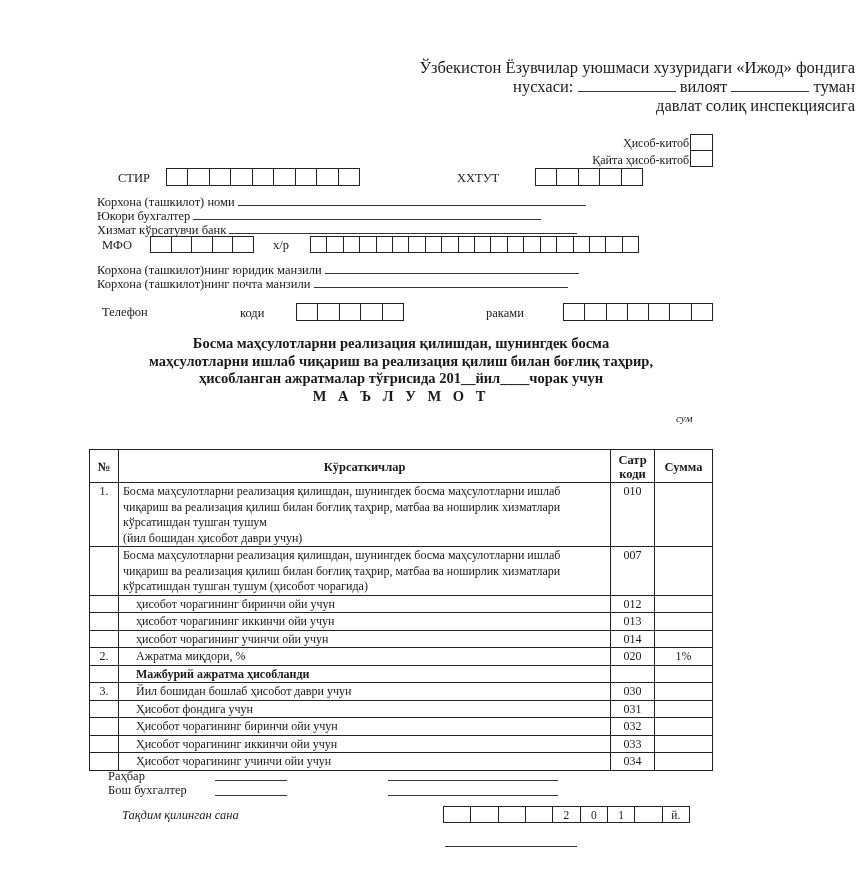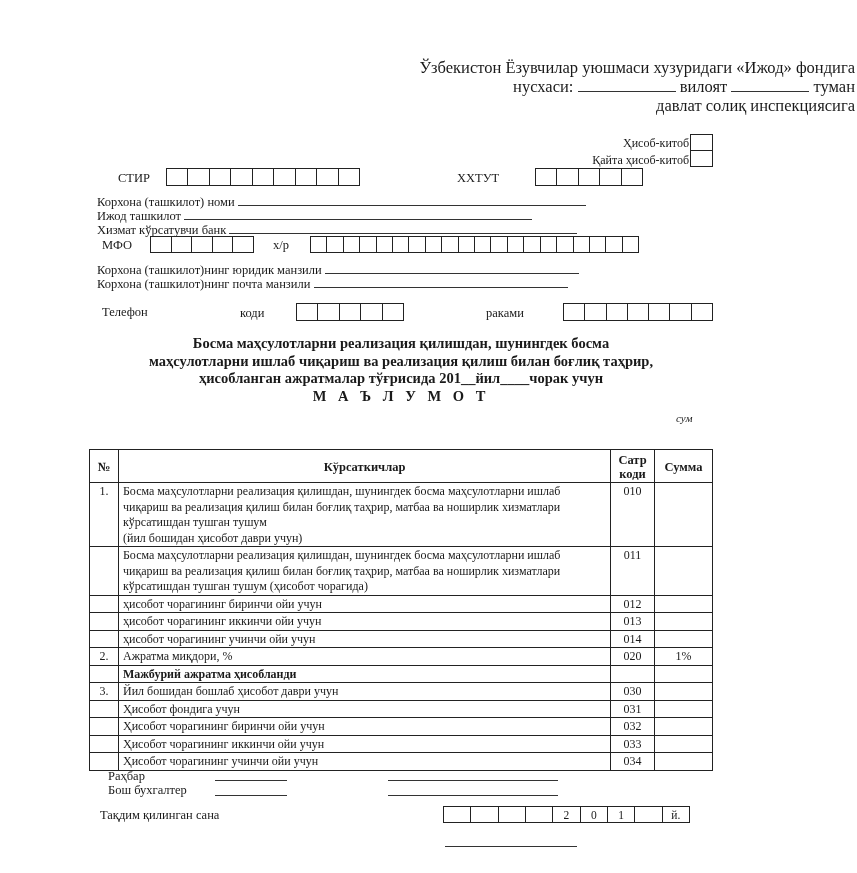--- a/index.html
+++ b/index.html
@@ -14,21 +14,21 @@
   .cell:last-child { border-right: none; }
   .chk { border: 1px solid #222; width: 23px; height: 17px; }
   .title { font-size: 14.5px; font-weight: bold; text-align: center; line-height: 17.5px; white-space: nowrap; }
   .title-main { font-size: 14.5px; font-weight: bold; text-align: center; letter-spacing: 4px; }
   table.rep { border-collapse: collapse; position: absolute; left: 89px; top: 449px; width: 624px; font-size: 12px; }
   table.rep td, table.rep th { border: 1px solid #222; vertical-align: top; line-height: 15.5px; padding: 1px 4px 0 4px; }
   table.rep th { font-weight: bold; vertical-align: middle; text-align: center; font-size: 12.5px; line-height: 14px; }
   table.rep td.num { text-align: center; }
   table.rep td.code { text-align: center; }
   table.rep td.sum { text-align: center; }
-  table.rep td.indent { padding-left: 4px; }
+  table.rep td.indent { padding-left: 17px; }
   table.rep td.bold { font-weight: bold; }
   .unit { font-style: italic; font-size: 11px; }
 </style>
 </head>
 <body>
 
 <div class="abs hdr" style="right:2px; top:58px;">Ўзбекистон Ёзувчилар уюшмаси хузуридаги «Ижод» фондига</div>
 <div class="abs hdr" style="right:2px; top:77px;">
   <span>нусхаси:</span>
   <span class="uline" style="width:98px;"></span>
@@ -62,21 +62,21 @@
     <div class="cell" style="flex: 1 1 0%;"></div>
     <div class="cell" style="flex: 1 1 0%;"></div>
     <div class="cell" style="flex: 1 1 0%;"></div>
   </div>
 
 <div class="abs lbl" style="left:97px; top:194px;">
   <span>Корхона (ташкилот) номи</span>
   <span class="uline" style="width:348px;"></span>
 </div>
 <div class="abs lbl" style="left:97px; top:208px;">
-  <span>Ижод ташкилот</span>
+  <span>Юкори бухгалтер</span>
   <span class="uline" style="width:348px;"></span>
 </div>
 <div class="abs lbl" style="left:97px; top:222px;">
   <span>Хизмат кўрсатувчи банк</span>
   <span class="uline" style="width:348px;"></span>
 </div>
 <div class="abs lbl" style="left:102px; top:238px;">МФО</div>
 <div class="abs cells" id="mfo-cells" style="left:150px; top:236px; width:104px; height:17px;">
     <div class="cell" style="flex: 1 1 0%;"></div>
     <div class="cell" style="flex: 1 1 0%;"></div>
@@ -170,21 +170,21 @@
       <td>
         <div>Босма маҳсулотларни реализация қилишдан, шунингдек босма маҳсулотларни ишлаб чиқариш ва реализация қилиш билан боғлиқ таҳрир, матбаа ва ноширлик хизматлари кўрсатишдан тушган тушум</div>
         <div>(йил бошидан ҳисобот даври учун)</div>
       </td>
       <td class="code">010</td>
       <td class="sum"></td>
     </tr>
     <tr style="height:48px;">
       <td class="num"></td>
       <td>Босма маҳсулотларни реализация қилишдан, шунингдек босма маҳсулотларни ишлаб чиқариш ва реализация қилиш билан боғлиқ таҳрир, матбаа ва ноширлик хизматлари кўрсатишдан тушган тушум (ҳисобот чорагида)</td>
-      <td class="code">011</td>
+      <td class="code">007</td>
       <td class="sum"></td>
     </tr>
     <tr style="height:16px;">
       <td class="num"></td>
       <td class="indent">ҳисобот чорагининг биринчи ойи учун</td>
       <td class="code">012</td>
       <td class="sum"></td>
     </tr>
     <tr style="height:16px;">
       <td class="num"></td>
@@ -244,21 +244,21 @@
 </table>
 
 <div class="abs lbl" style="left:108px; top:769px;">Раҳбар</div>
 <div class="abs" style="left:215px; top:780px; width:72px; border-bottom:1px solid #333;"></div>
 <div class="abs" style="left:388px; top:780px; width:170px; border-bottom:1px solid #333;"></div>
 
 <div class="abs lbl" style="left:108px; top:783px;">Бош бухгалтер</div>
 <div class="abs" style="left:215px; top:795px; width:72px; border-bottom:1px solid #333;"></div>
 <div class="abs" style="left:388px; top:795px; width:170px; border-bottom:1px solid #333;"></div>
 
-<div class="abs lbl" style="left:100px; top:808px;">Тақдим қилинган сана</div>
+<div class="abs lbl" style="left:122px; top:808px;font-style:italic;">Тақдим қилинган сана</div>
 <div class="abs cells" id="date-cells" style="left:443px; top:806px; width:247px; height:17px;">
     <div class="cell" style="flex: 1 1 0%;"></div>
     <div class="cell" style="flex: 1 1 0%;"></div>
     <div class="cell" style="flex: 1 1 0%;"></div>
     <div class="cell" style="flex: 1 1 0%;"></div>
     <div class="cell" style="flex: 1 1 0%;">2</div>
     <div class="cell" style="flex: 1 1 0%;">0</div>
     <div class="cell" style="flex: 1 1 0%;">1</div>
     <div class="cell" style="flex: 1 1 0%;"></div>
     <div class="cell" style="flex: 1 1 0%;">й.</div>

